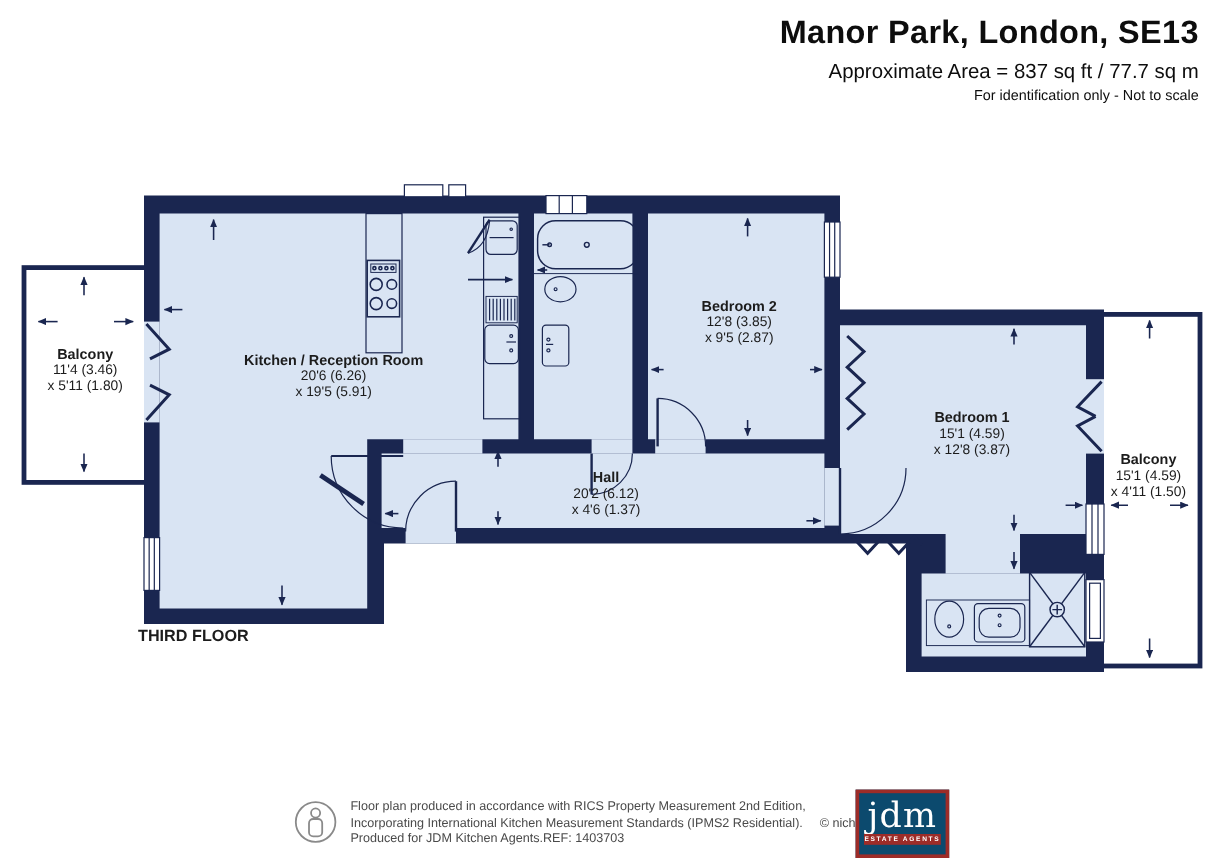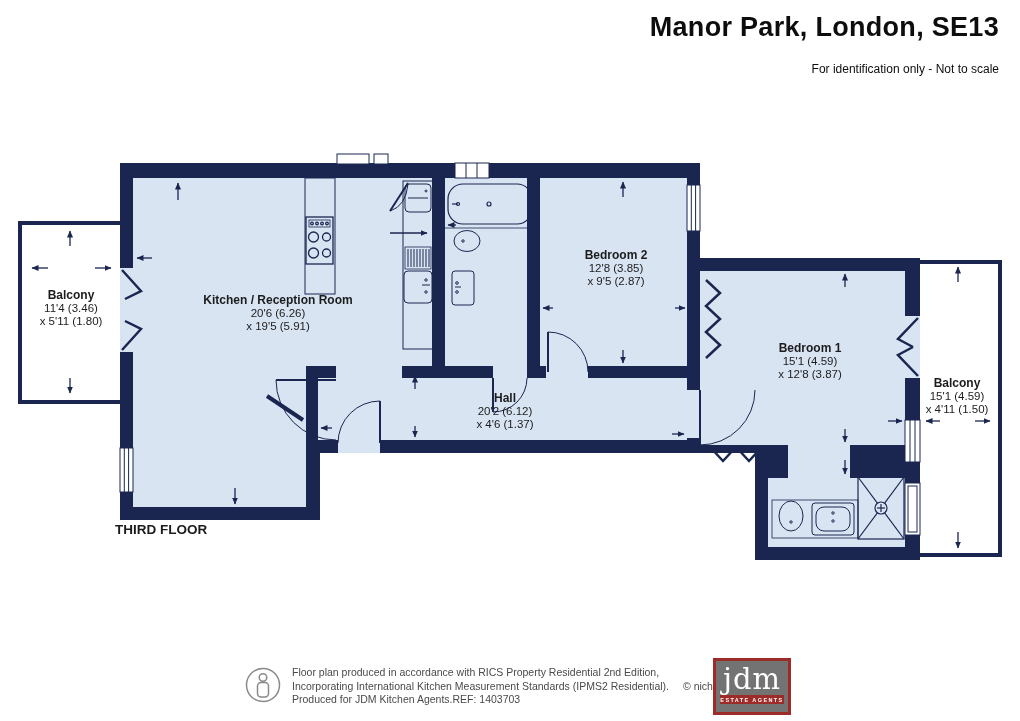--- a/index.html
+++ b/index.html
@@ -1,43 +1,44 @@
 <!DOCTYPE html>
 <html><head>
 <meta charset="utf-8">
 <style>
   html,body{margin:0;padding:0;background:#ffffff;}
   .page{position:relative;width:1009px;height:721px;background:#ffffff;overflow:hidden;
         font-family:"Liberation Sans",sans-serif;}
   .hdr{position:absolute;top:12px;right:10px;text-align:right;color:#0d0d0d;}
   .hdr-title{font-size:27px;font-weight:bold;letter-spacing:.3px;}
   .hdr-area{font-size:17px;margin-top:7px;}
-  .hdr-note{font-size:12px;margin-top:19px;}
+  .hdr-note{font-size:12px;margin-top:2px;}
   svg.plan{position:absolute;left:0;top:0;}
   .room-name{font-size:12px;font-weight:bold;fill:#1c1c1c;}
   .room-dim{font-size:11.5px;fill:#1c1c1c;}
   .floor-label{font-size:13.5px;font-weight:bold;fill:#1c1c1c;}
   .footer{position:absolute;left:244px;top:666px;display:flex;align-items:flex-start;}
   .footer-text{margin-left:10px;font-size:10.5px;color:#4a4a4a;line-height:13.5px;}
   .footer-text .copy{margin-left:14px;}
   .footer-text .ref{margin-left:0;}
-  .jdm{position:absolute;left:713px;top:658px;width:72px;height:51px;background:#737373;
+  .jdm{position:absolute;left:713px;top:658px;width:72px;height:51px;background:#0c4a6e;
        border:3px solid #9d2c28;display:flex;flex-direction:column;justify-content:center;}
   .jdm-name{font-family:"DejaVu Serif",serif;color:#ffffff;font-size:29px;line-height:30px;
             text-align:center;letter-spacing:1px;margin-top:-2px;}
   .jdm-tag{margin:1px 4px 3px 4px;background:#9d2c28;color:#ffffff;font-size:5.5px;
            letter-spacing:1.4px;text-align:center;padding:1.5px 0;font-weight:bold;}
 </style>
 </head>
 <body>
 
 <div class="page">
 
   <div class="hdr">
     <div class="hdr-title">Manor Park, London, SE13</div>
+    <div class="hdr-area">Approximate Area = 837 sq ft / 77.7 sq m</div>
     <div class="hdr-note">For identification only - Not to scale</div>
   </div>
 
   <svg class="plan" width="1020" height="721" viewBox="0 0 1020 721">
     <defs>
       <marker id="ah" markerWidth="9" markerHeight="8" refX="6.5" refY="3" orient="auto" markerUnits="userSpaceOnUse">
         <path d="M0,0 L7,3 L0,6 Z" fill="#1a2650"></path>
       </marker>
     </defs>
 
@@ -275,21 +276,21 @@
     <text class="floor-label" x="115" y="534">THIRD FLOOR</text>
   </svg>
 
   <div class="footer">
     <svg width="38" height="38" viewBox="0 0 38 38">
       <circle cx="19" cy="19" r="16.5" fill="none" stroke="#8a8a8a" stroke-width="1.5"></circle>
       <circle cx="19" cy="11.5" r="3.8" fill="none" stroke="#8a8a8a" stroke-width="1.5"></circle>
       <rect x="13.5" y="16.5" width="11" height="14.5" rx="3.5" fill="none" stroke="#8a8a8a" stroke-width="1.5"></rect>
     </svg>
     <div class="footer-text">
-      <div><span>Floor plan produced in accordance with RICS Property Residential 2nd Edition,</span></div>
+      <div><span>Floor plan produced in accordance with RICS Property Measurement 2nd Edition,</span></div>
       <div><span>Incorporating International Kitchen Measurement Standards (IPMS2 Residential).</span><span class="copy">© nichecom 2026.</span></div>
       <div><span>Produced for JDM Kitchen Agents.</span><span class="ref">REF: 1403703</span></div>
     </div>
   </div>
 
   <div class="jdm">
     <div class="jdm-name">jdm</div>
     <div class="jdm-tag">ESTATE AGENTS</div>
   </div>
 

